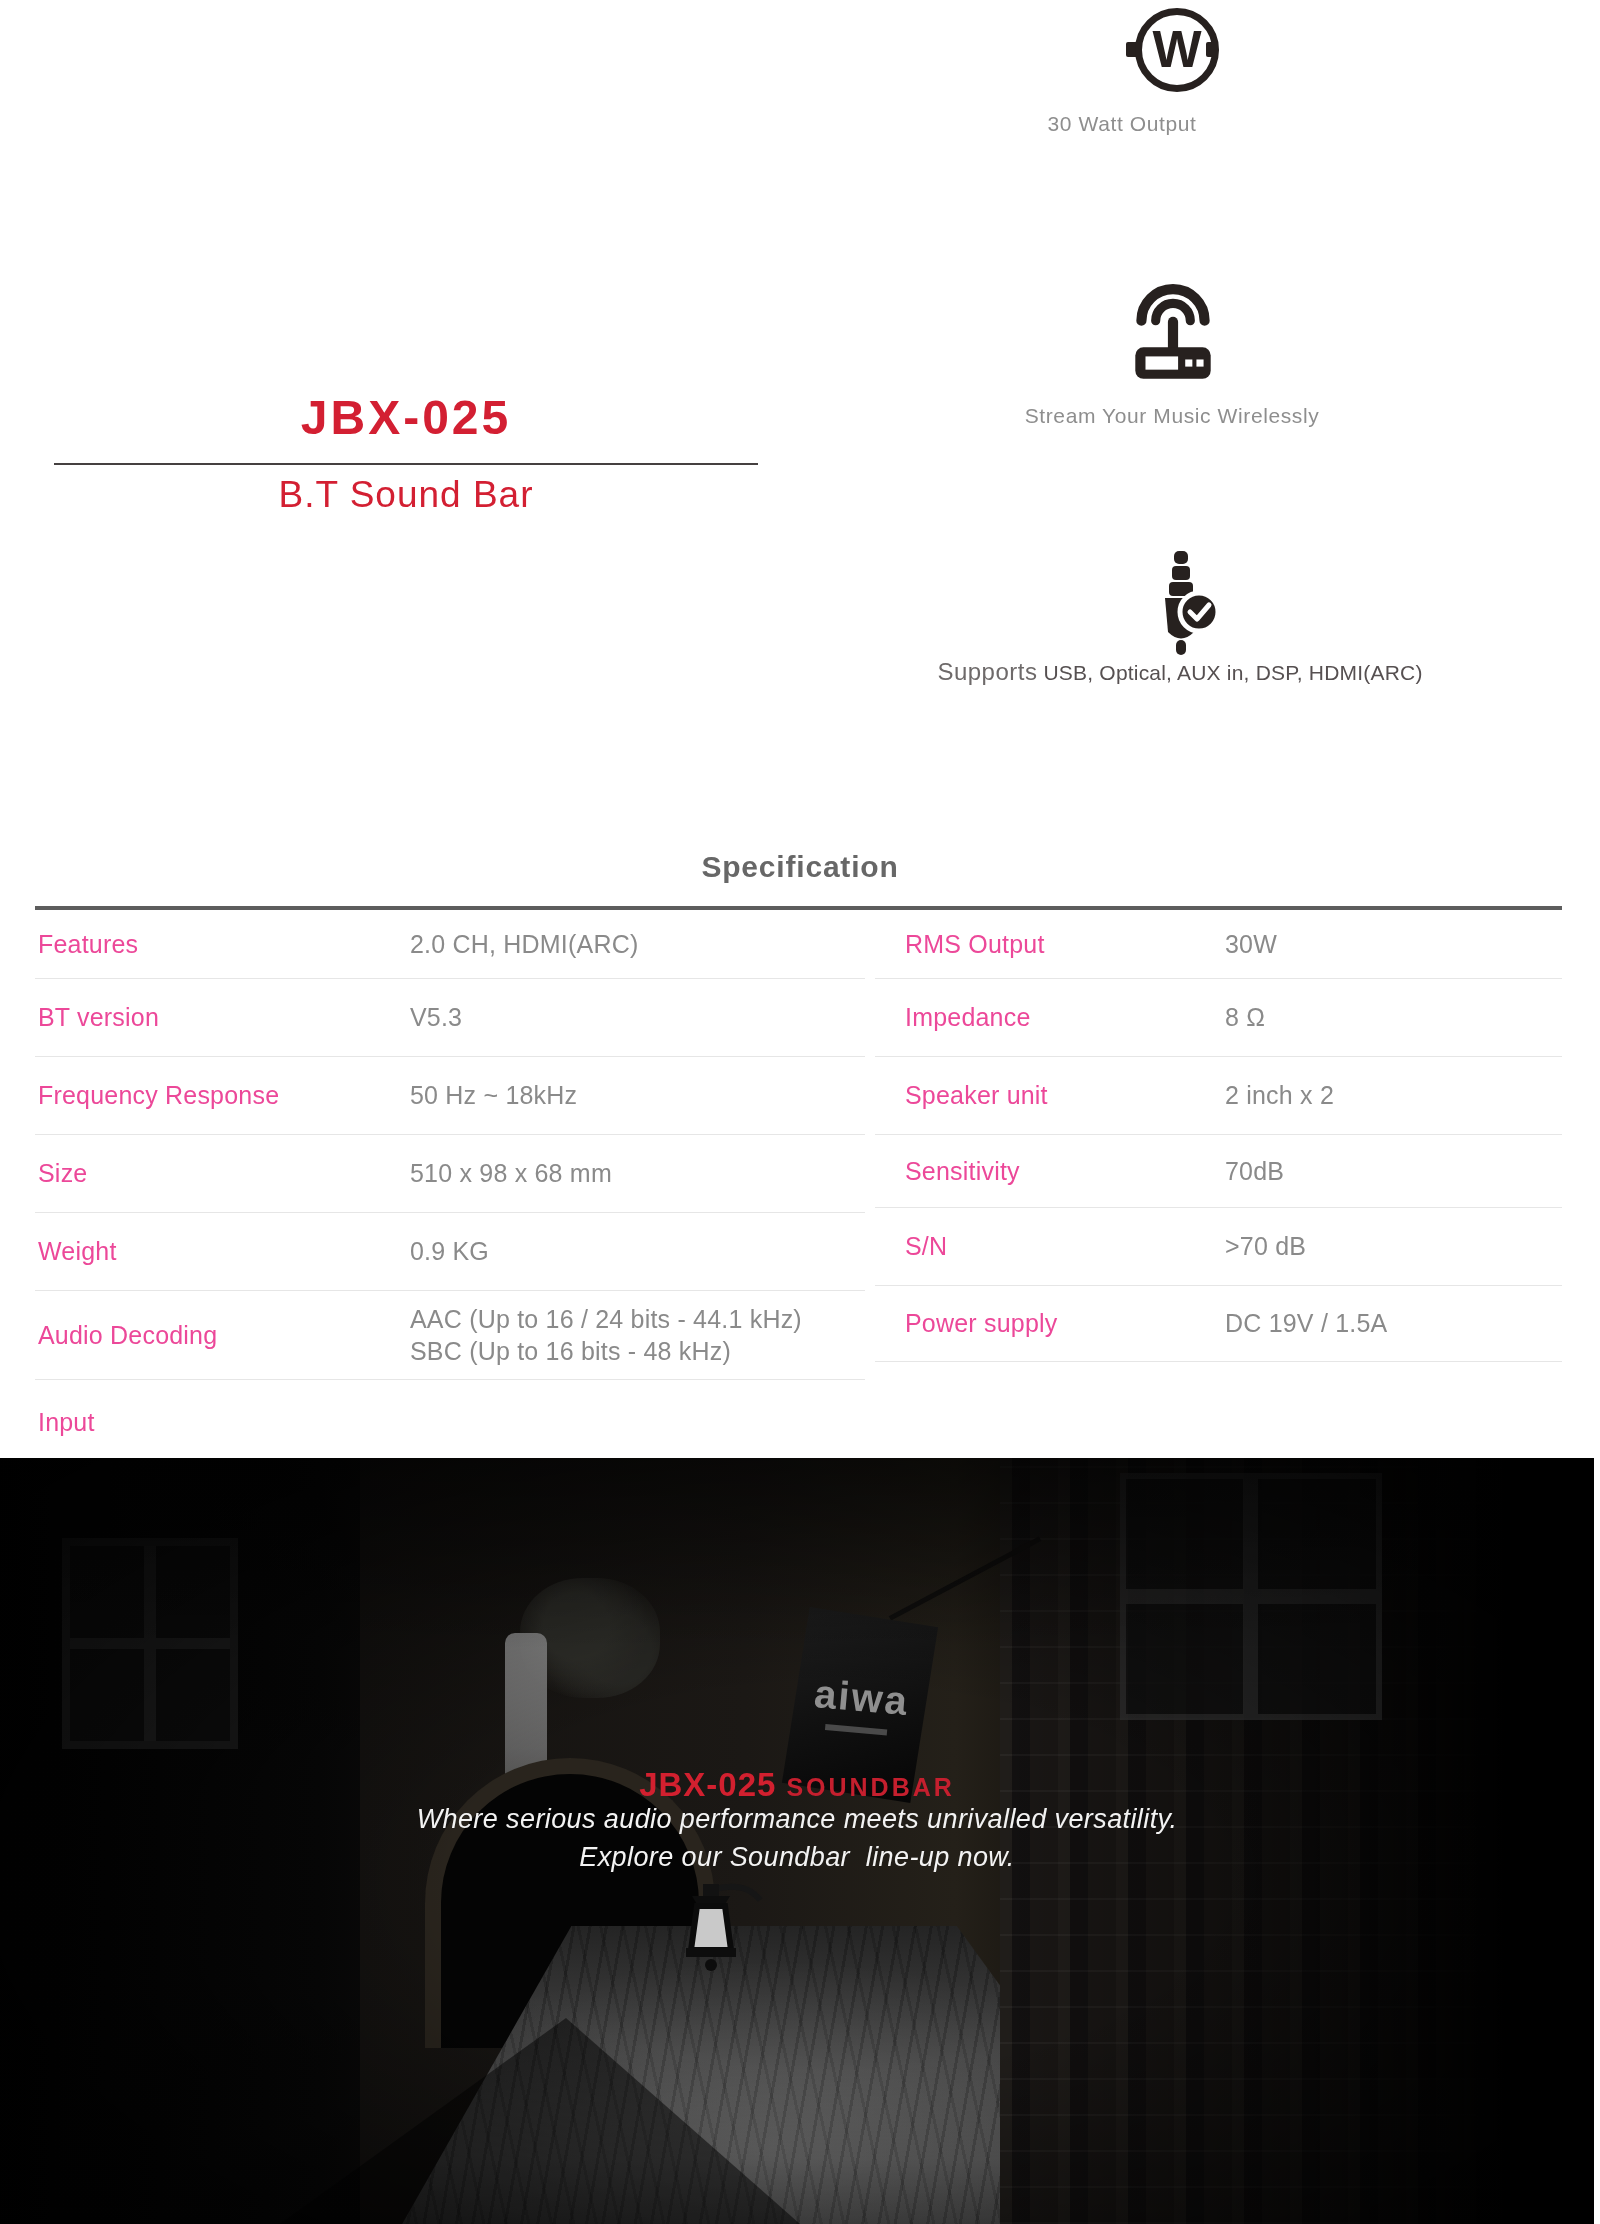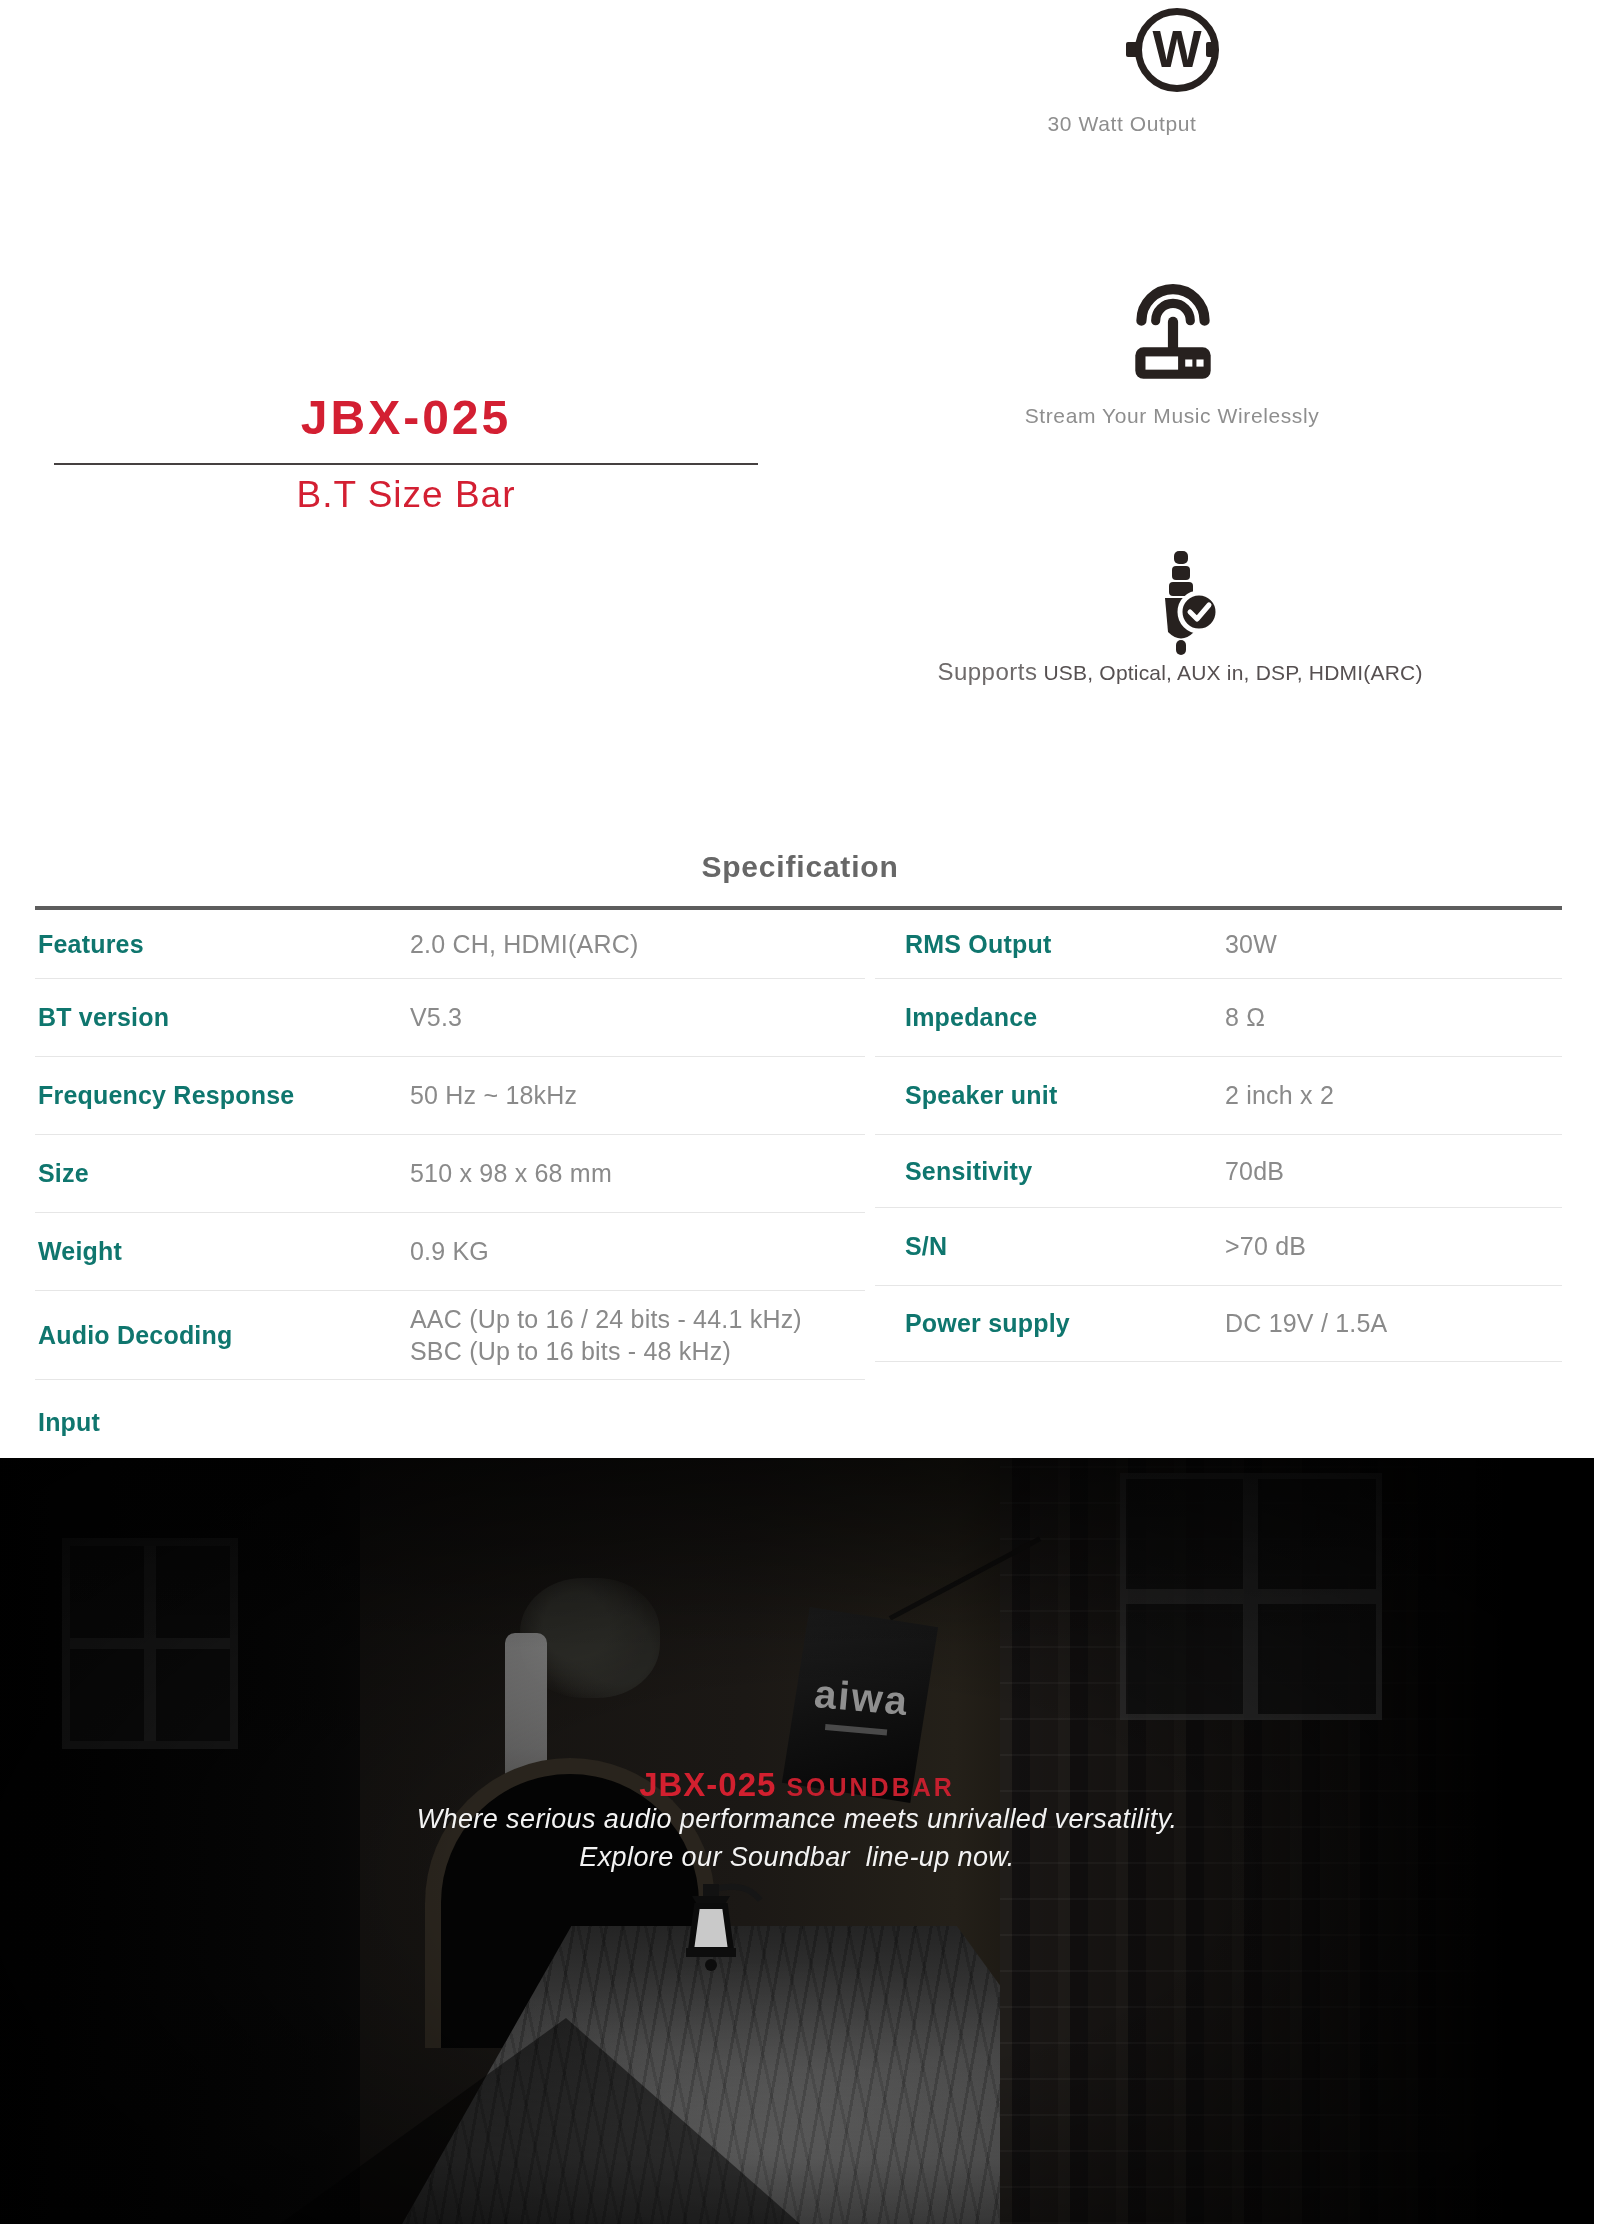--- a/index.html
+++ b/index.html
@@ -39,21 +39,21 @@
   .spec-col.right{left:875px;width:687px;}
   .spec-row{display:flex;align-items:center;border-bottom:1px solid #e6e6e6;}
   .spec-col.left  .spec-row:nth-child(1){height:68px;}
   .spec-col.left  .spec-row:nth-child(n+2){height:77px;}
   .spec-col.left  .spec-row:nth-child(6){height:88px;}
   .spec-col.left  .spec-row:nth-child(7){height:85px;border-bottom:none;}
   .spec-col.right .spec-row:nth-child(1){height:68px;}
   .spec-col.right .spec-row:nth-child(n+2){height:77px;}
   .spec-col.right .spec-row:nth-child(4){height:72px;}
   .spec-col.right .spec-row:nth-child(6){height:75px;}
-  .spec-label{font-size:25px;font-weight:bold;color:#0f766e;letter-spacing:.2px;}
+  .spec-label{font-size:25px;font-weight:normal;color:#ec4899;letter-spacing:.2px;}
   .spec-col.left  .spec-label{flex:0 0 372px;padding-left:3px;}
   .spec-col.right .spec-label{flex:0 0 320px;padding-left:30px;}
   .spec-value{font-size:25px;color:#8a8a8a;letter-spacing:.2px;line-height:1.3;}
   .spec-value span{display:block;}
 
   
   .hero{position:absolute;left:0;top:1458px;width:1594px;height:766px;background:#0a0a0a;overflow:hidden;}
   .hero *{position:absolute;}
   .h-left-wall{left:0;top:0;width:580px;height:766px;
      background:linear-gradient(90deg,#010101 0%,#070707 55%,#141210 100%);}
@@ -119,21 +119,21 @@
     <span class="watt-tab left"></span>
     <span class="watt-circle">
       <span class="watt-letter">W</span>
     </span>
     <span class="watt-tab right"></span>
   </div>
   <div class="caption watt-caption">30 Watt Output</div>
 
   <div class="model-title">JBX-025</div>
   <div class="title-rule"></div>
-  <div class="model-subtitle">B.T Size Bar</div>
+  <div class="model-subtitle">B.T Sound Bar</div>
 
   <div class="wifi-icon">
     <svg width="102" height="108" viewBox="0 0 100 106">
       <path d="M19 40 A31 31 0 0 1 81 40" stroke="#27211f" stroke-width="10" fill="none" stroke-linecap="round"></path>
       <path d="M33 40 A17 17 0 0 1 67 40" stroke="#27211f" stroke-width="9" fill="none" stroke-linecap="round"></path>
       <rect x="45" y="36" width="10" height="38" rx="5" fill="#27211f"></rect>
       <rect x="13" y="66" width="74" height="31" rx="8" fill="#27211f"></rect>
       <rect x="23" y="75" width="32" height="13" fill="#ffffff"></rect>
       <rect x="62" y="78" width="7" height="7" fill="#ffffff"></rect>
       <rect x="73" y="78" width="7" height="7" fill="#ffffff"></rect>

